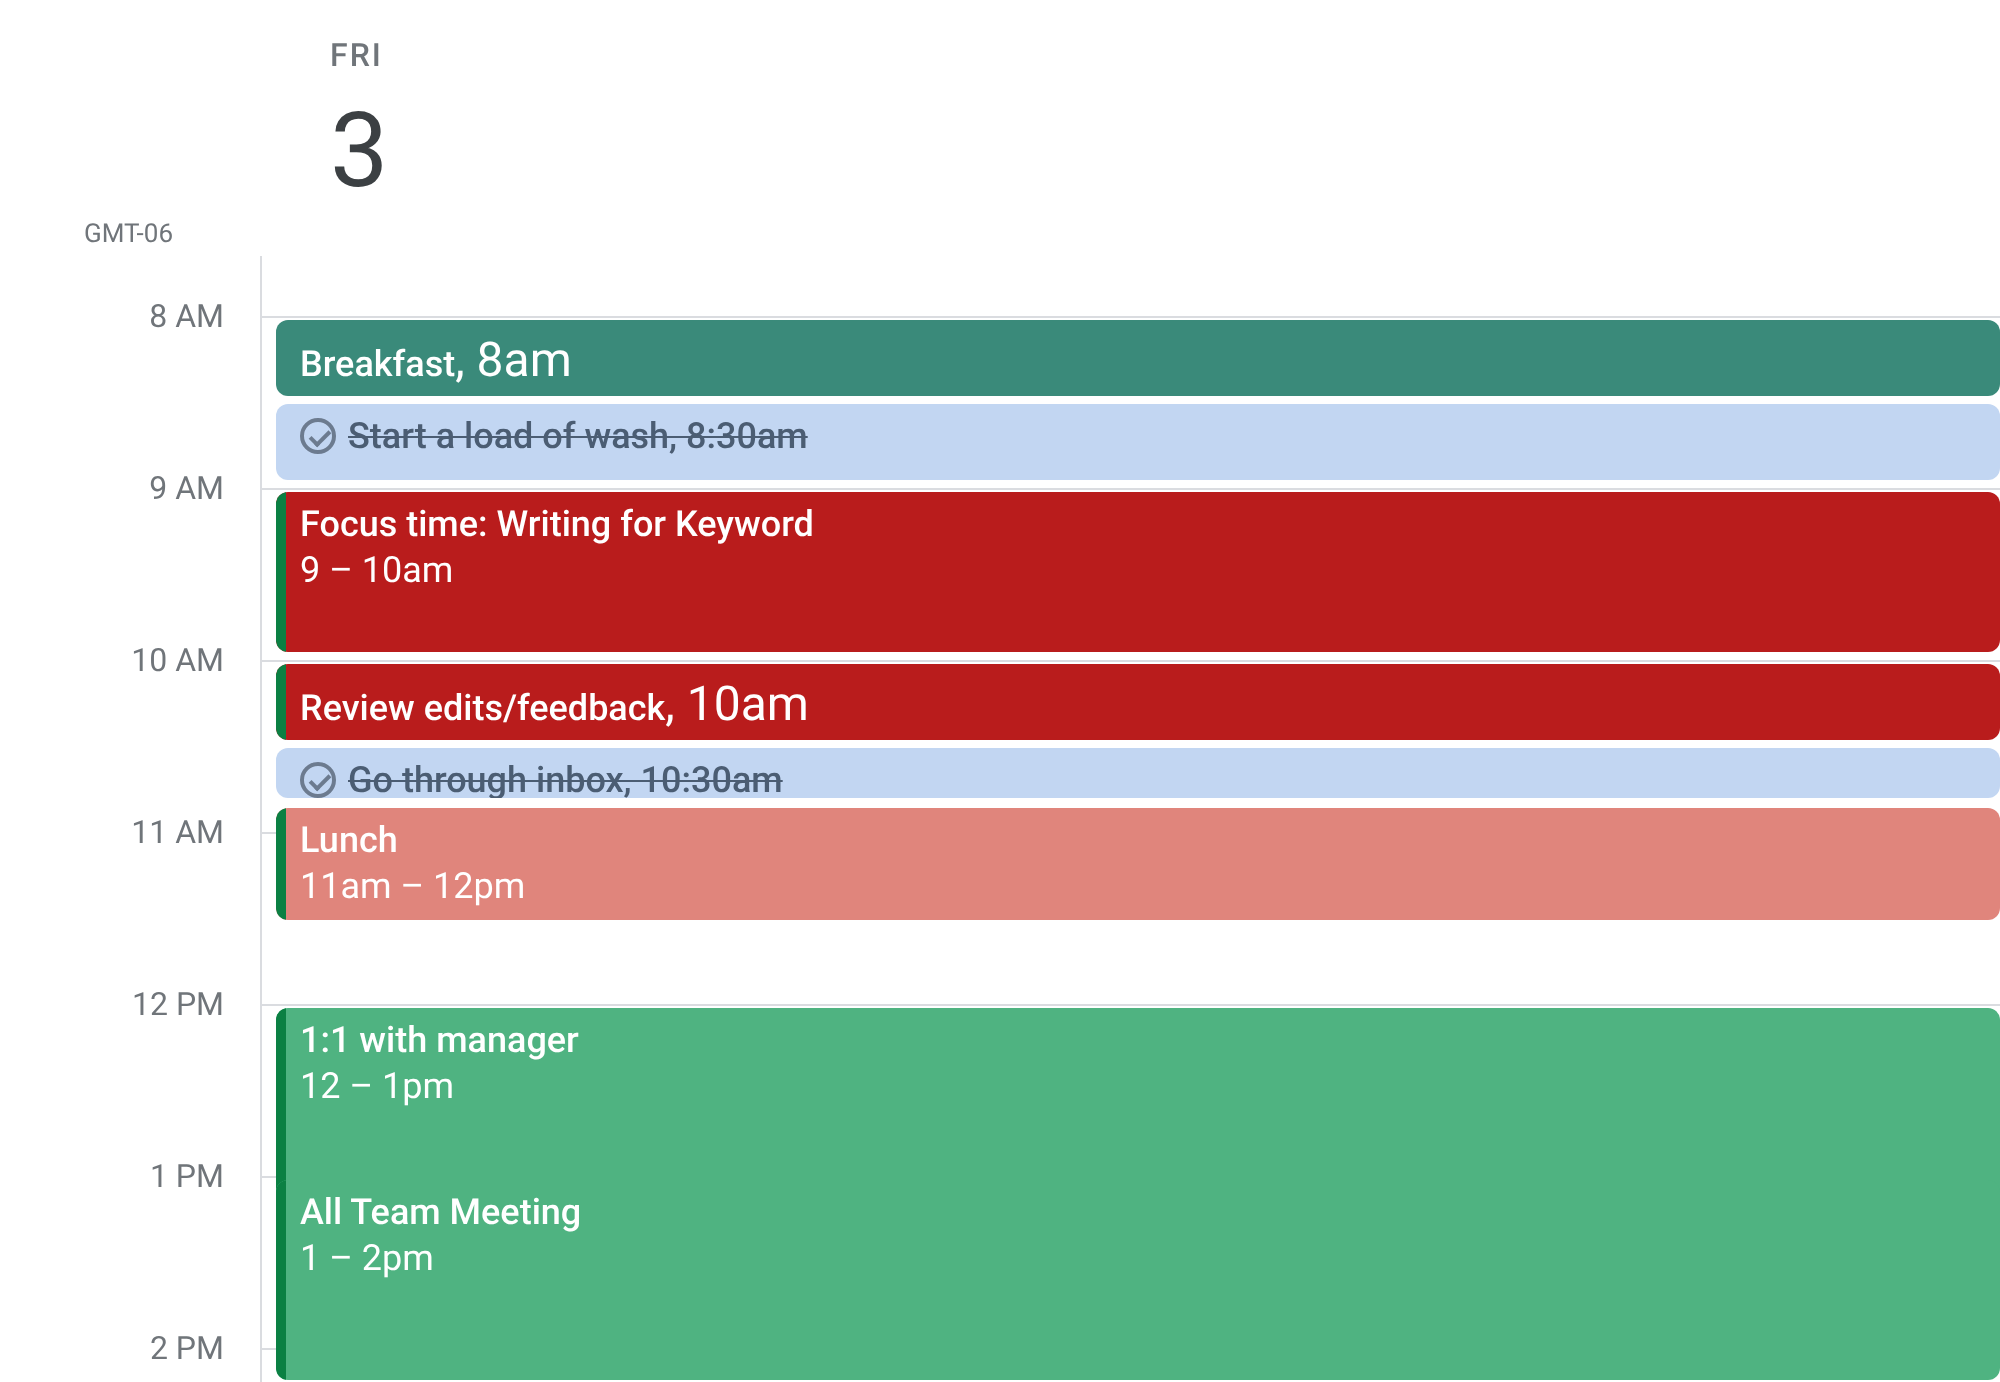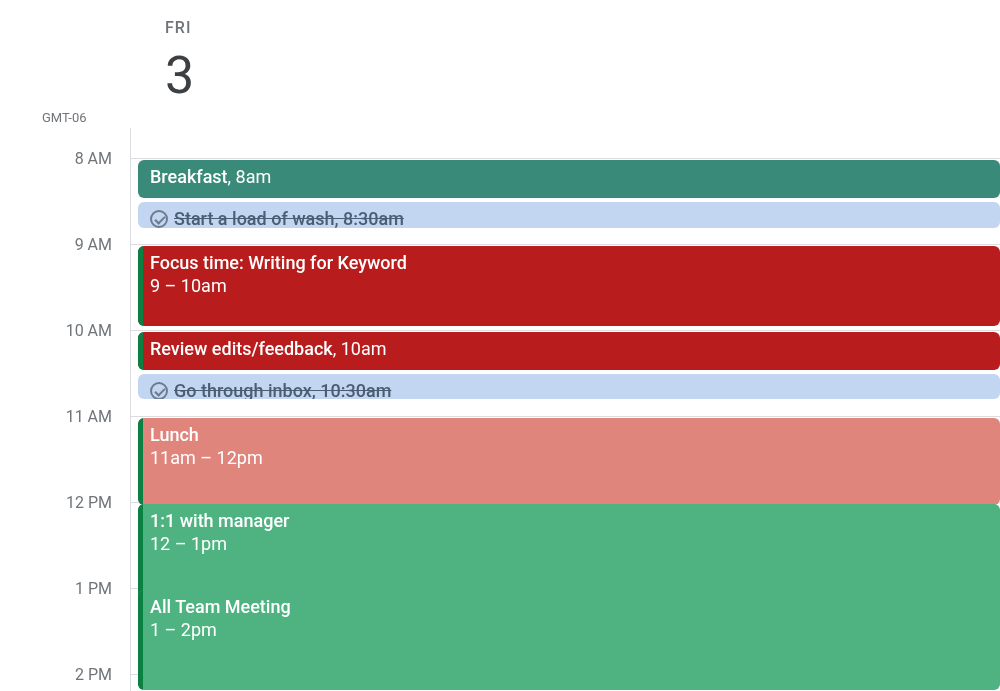--- a/index.html
+++ b/index.html
@@ -84,21 +84,21 @@
       width: 5px;
       border-radius: 6px 0 0 6px;
       background: #0b8043;
     }
     .event-title {
       font-size: 18px;
       font-weight: 500;
       display: inline;
     }
     .event-time-inline {
-      font-size: 18px;
+      font-size: 24px;
       font-weight: 400;
       display: inline;
     }
     .event-time-sub {
       font-size: 18px;
       font-weight: 400;
       margin-top: 2px;
     }
     .event.teal { background: #3a8a7a; }
     .event.light { background: #c2d6f2; color: #4b5d73; }
@@ -161,40 +161,40 @@
   <div class="hour-row" style="top:460px"></div>
   <div class="hour-label" style="top:460px">1 PM</div>
 
   <div class="hour-row" style="top:546px"></div>
   <div class="hour-label" style="top:546px">2 PM</div>
 
   <div class="event teal" style="top:32px;height:38px">
     <span class="event-title">Breakfast</span><span class="event-time-inline">, 8am</span>
   </div>
 
-  <div class="event light" style="top:74px;height:26px">
+  <div class="event light" style="top:74px;height:38px">
     <span class="check-icon"></span><span class="event-title">Start a load of wash, 8:30am</span>
   </div>
 
   <div class="event purple" style="top:118px;height:80px">
     <div class="accent"></div>
     <div class="event-title">Focus time: Writing for Keyword</div>
     <div class="event-time-sub">9 – 10am</div>
   </div>
 
   <div class="event purple" style="top:204px;height:38px">
     <div class="accent"></div>
     <span class="event-title">Review edits/feedback</span><span class="event-time-inline">, 10am</span>
   </div>
 
   <div class="event light" style="top:246px;height:25px">
     <span class="check-icon"></span><span class="event-title">Go through inbox, 10:30am</span>
   </div>
 
-  <div class="event red" style="top:290px;height:87px">
+  <div class="event red" style="top:276px;height:56px">
     <div class="accent"></div>
     <div class="event-title">Lunch</div>
     <div class="event-time-sub">11am – 12pm</div>
   </div>
 
   <div class="event green" style="top:376px;height:100px">
     <div class="accent"></div>
     <div class="event-title">1:1 with manager</div>
     <div class="event-time-sub">12 – 1pm</div>
   </div>

